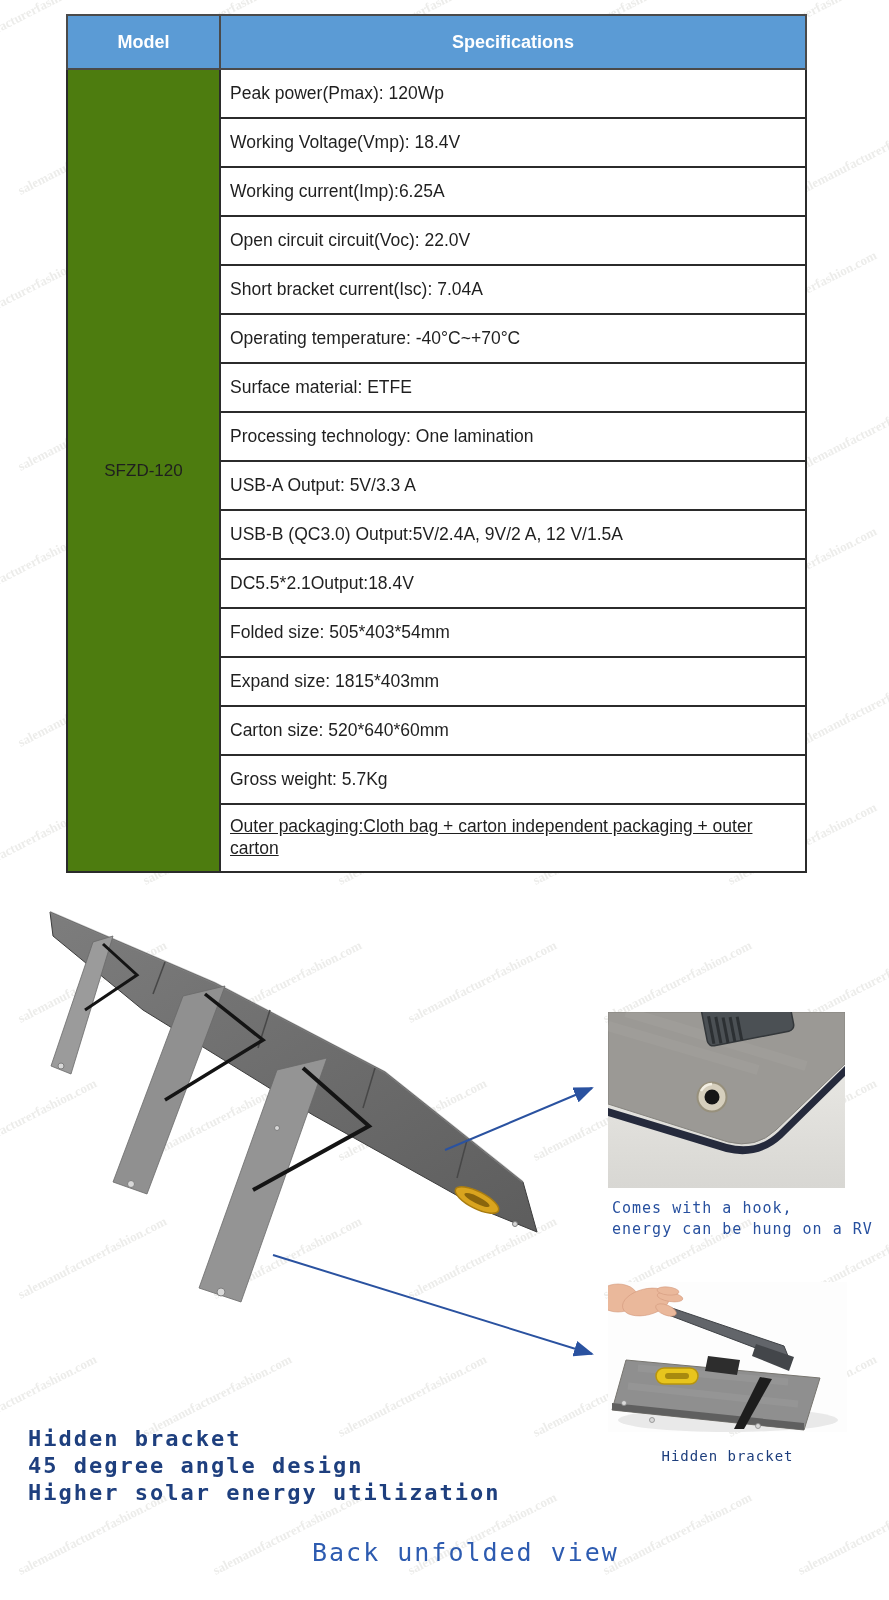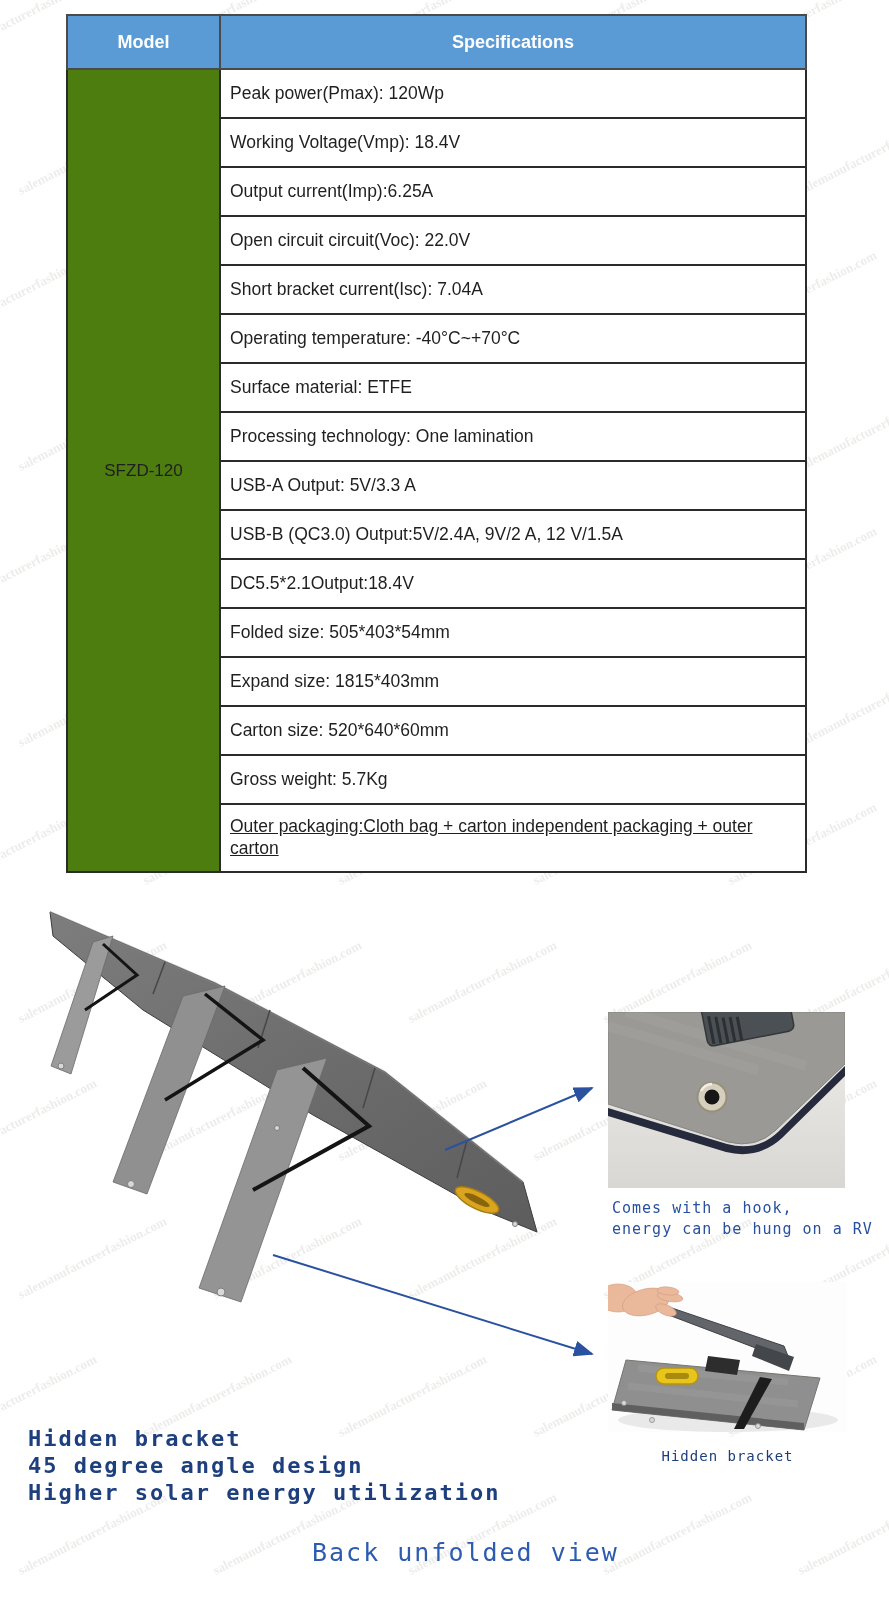--- a/index.html
+++ b/index.html
@@ -154,21 +154,21 @@
     </thead>
     <tbody>
         <tr>
           <td rowspan="16" class="model-cell">SFZD-120</td>
           <td class="spec-cell">Peak power(Pmax):  120Wp</td>
         </tr>
         <tr>
           <td class="spec-cell">Working Voltage(Vmp):  18.4V</td>
         </tr>
         <tr>
-          <td class="spec-cell">Output current(Imp):6.25A</td>
+          <td class="spec-cell">Working current(Imp):6.25A</td>
         </tr>
         <tr>
           <td class="spec-cell">Open circuit circuit(Voc):  22.0V</td>
         </tr>
         <tr>
           <td class="spec-cell">Short bracket current(Isc):  7.04A</td>
         </tr>
         <tr>
           <td class="spec-cell">Operating temperature:  -40°C~+70°C</td>
         </tr>

